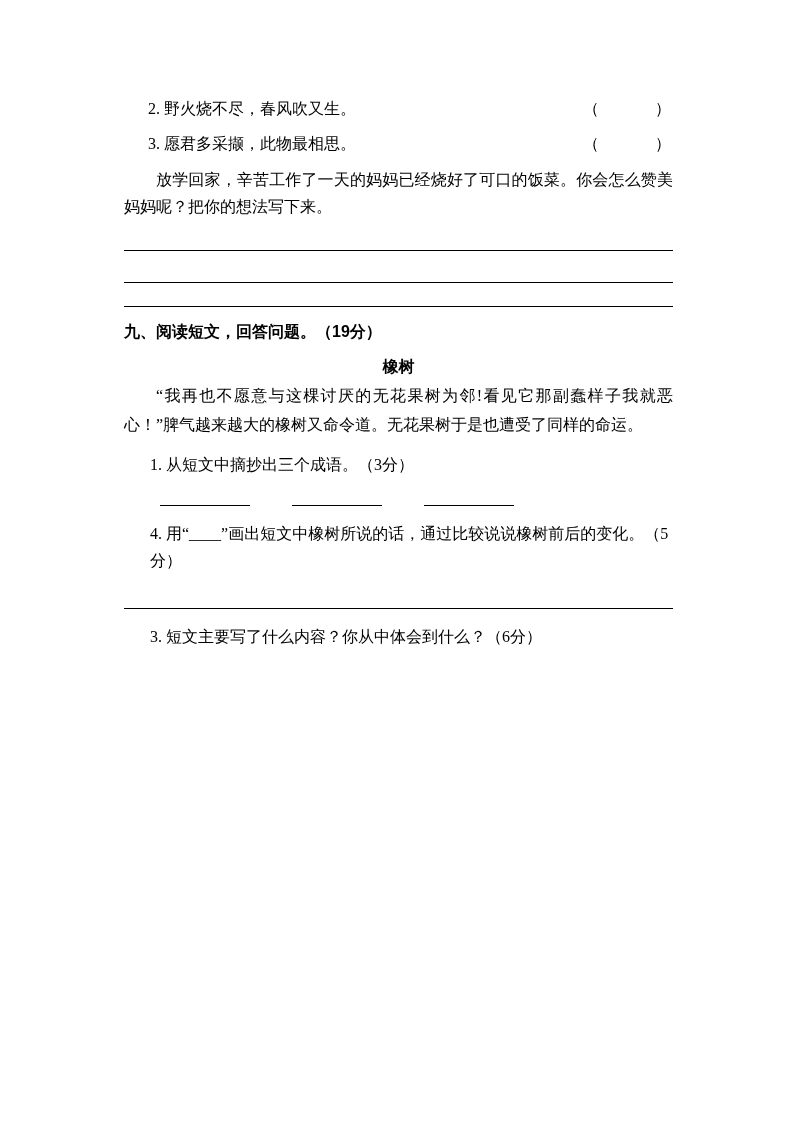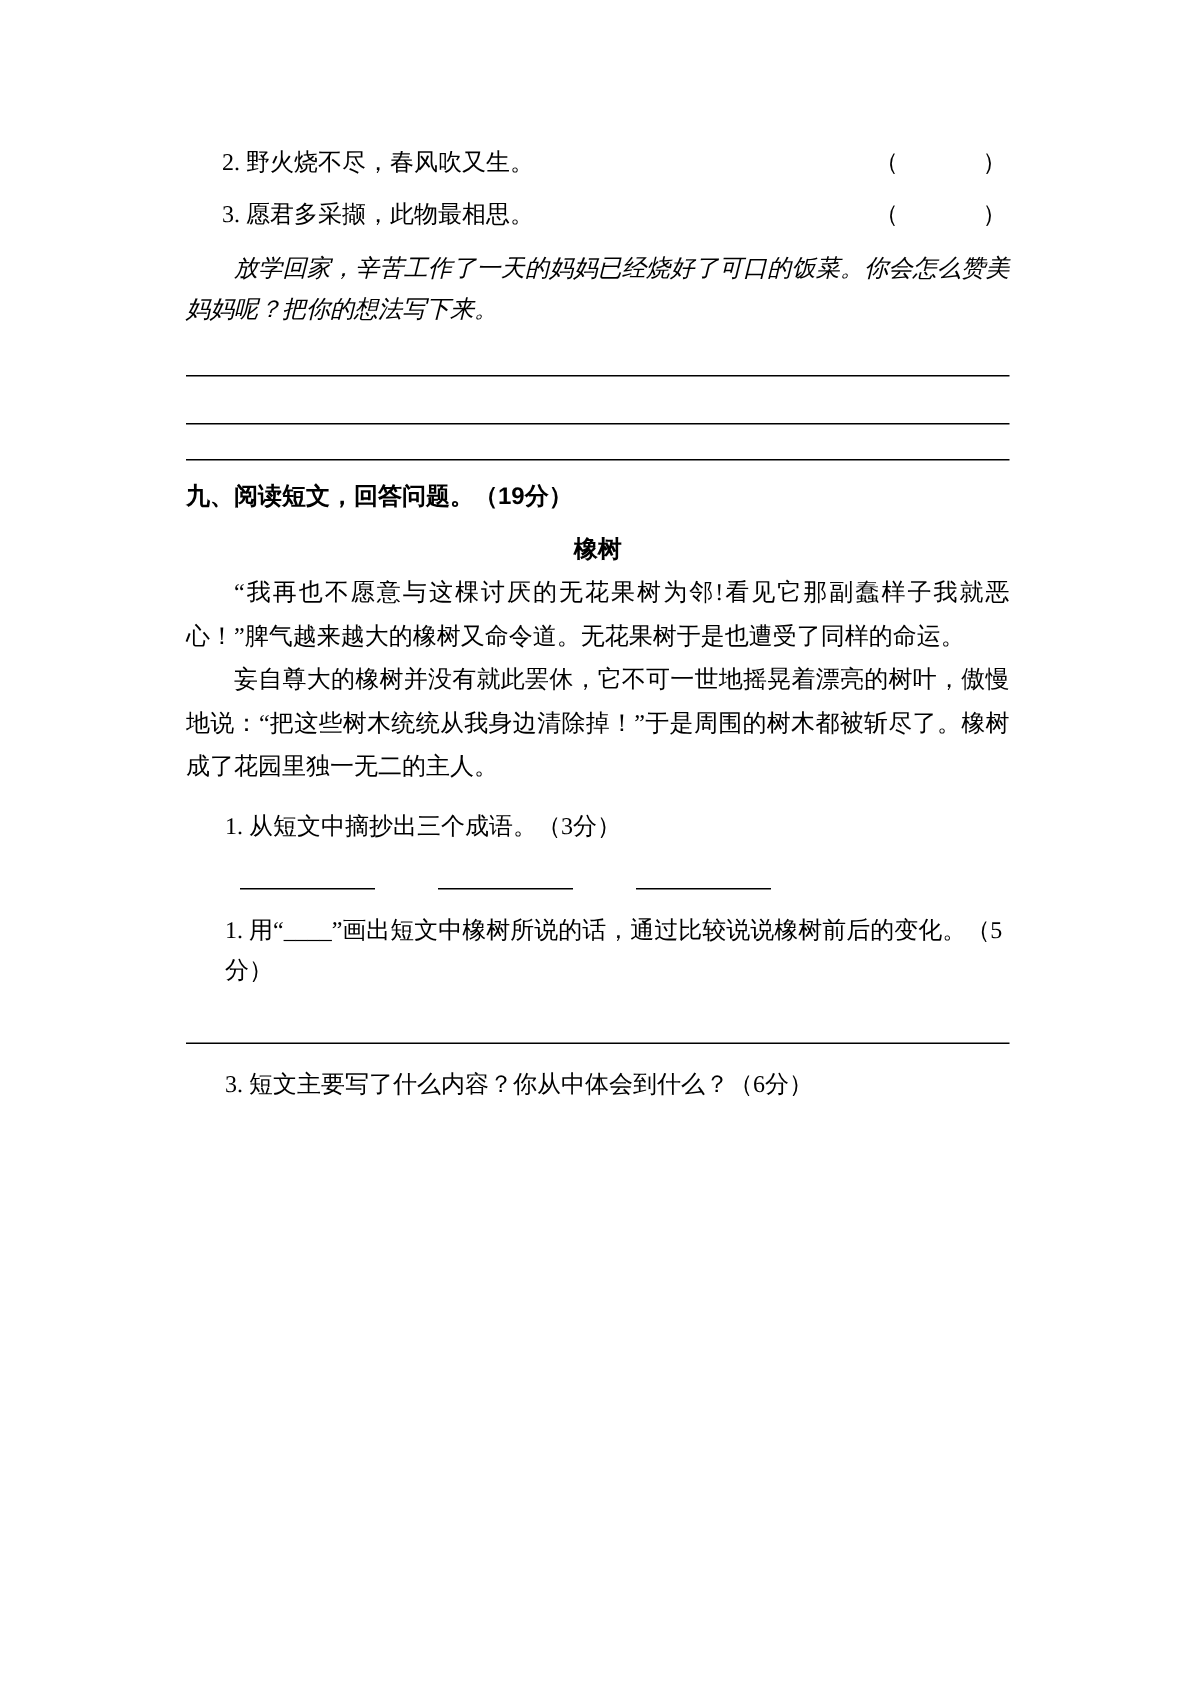--- a/index.html
+++ b/index.html
@@ -37,21 +37,20 @@
     font-family: "Liberation Sans", "DejaVu Sans", sans-serif;
     font-weight: 700;
     line-height: 29px;
     margin: 10px 0 0 0;
   }
   .prompt {
     margin: 8px 0 0 0;
     line-height: 27px;
     text-indent: 2em;
     text-align: justify;
-    font-style: italic;
   }
   .answer-line {
     border-bottom: 1px solid #000;
     width: 100%;
   }
   .al-1 { height: 30px; }
   .al-2 { height: 31px; }
   .al-3 { height: 23px; }
   .passage-title {
     text-align: center;
@@ -102,29 +101,28 @@
     <p class="prompt">放学回家，辛苦工作了一天的妈妈已经烧好了可口的饭菜。你会怎么赞美妈妈呢？把你的想法写下来。</p>
     <div class="answer-line al-1"></div>
     <div class="answer-line al-2"></div>
     <div class="answer-line al-3"></div>
 
     <div class="heading">九、阅读短文，回答问题。（19分）</div>
     <div class="passage-title">橡树</div>
 
     <div class="passage">
       <p>“我再也不愿意与这棵讨厌的无花果树为邻!看见它那副蠢样子我就恶心！”脾气越来越大的橡树又命令道。无花果树于是也遭受了同样的命运。</p>
-      <p>妄自尊大的橡树并没有就此罢休，它不可一世地摇晃着漂亮的树叶，傲慢地说：“把这些树木统统从我身边清除掉！”于是周围的树木都被斩尽了。橡树成了花园里独一无二的主人。</p>
     </div>
 
     <div class="question q1">1. 从短文中摘抄出三个成语。（3分）</div>
     <div class="blanks-row">
       <span class="answer-blank"></span>
       <span class="answer-blank"></span>
       <span class="answer-blank"></span>
     </div>
 
-    <div class="question">1. 用“____”画出短文中橡树所说的话，通过比较说说橡树前后的变化。（5分）</div>
+    <div class="question">4. 用“____”画出短文中橡树所说的话，通过比较说说橡树前后的变化。（5分）</div>
     <div class="answer-line q2-line"></div>
 
     <div class="question">3. 短文主要写了什么内容？你从中体会到什么？（6分）</div>
 
   </div>
 </div>
 
 </body></html>

